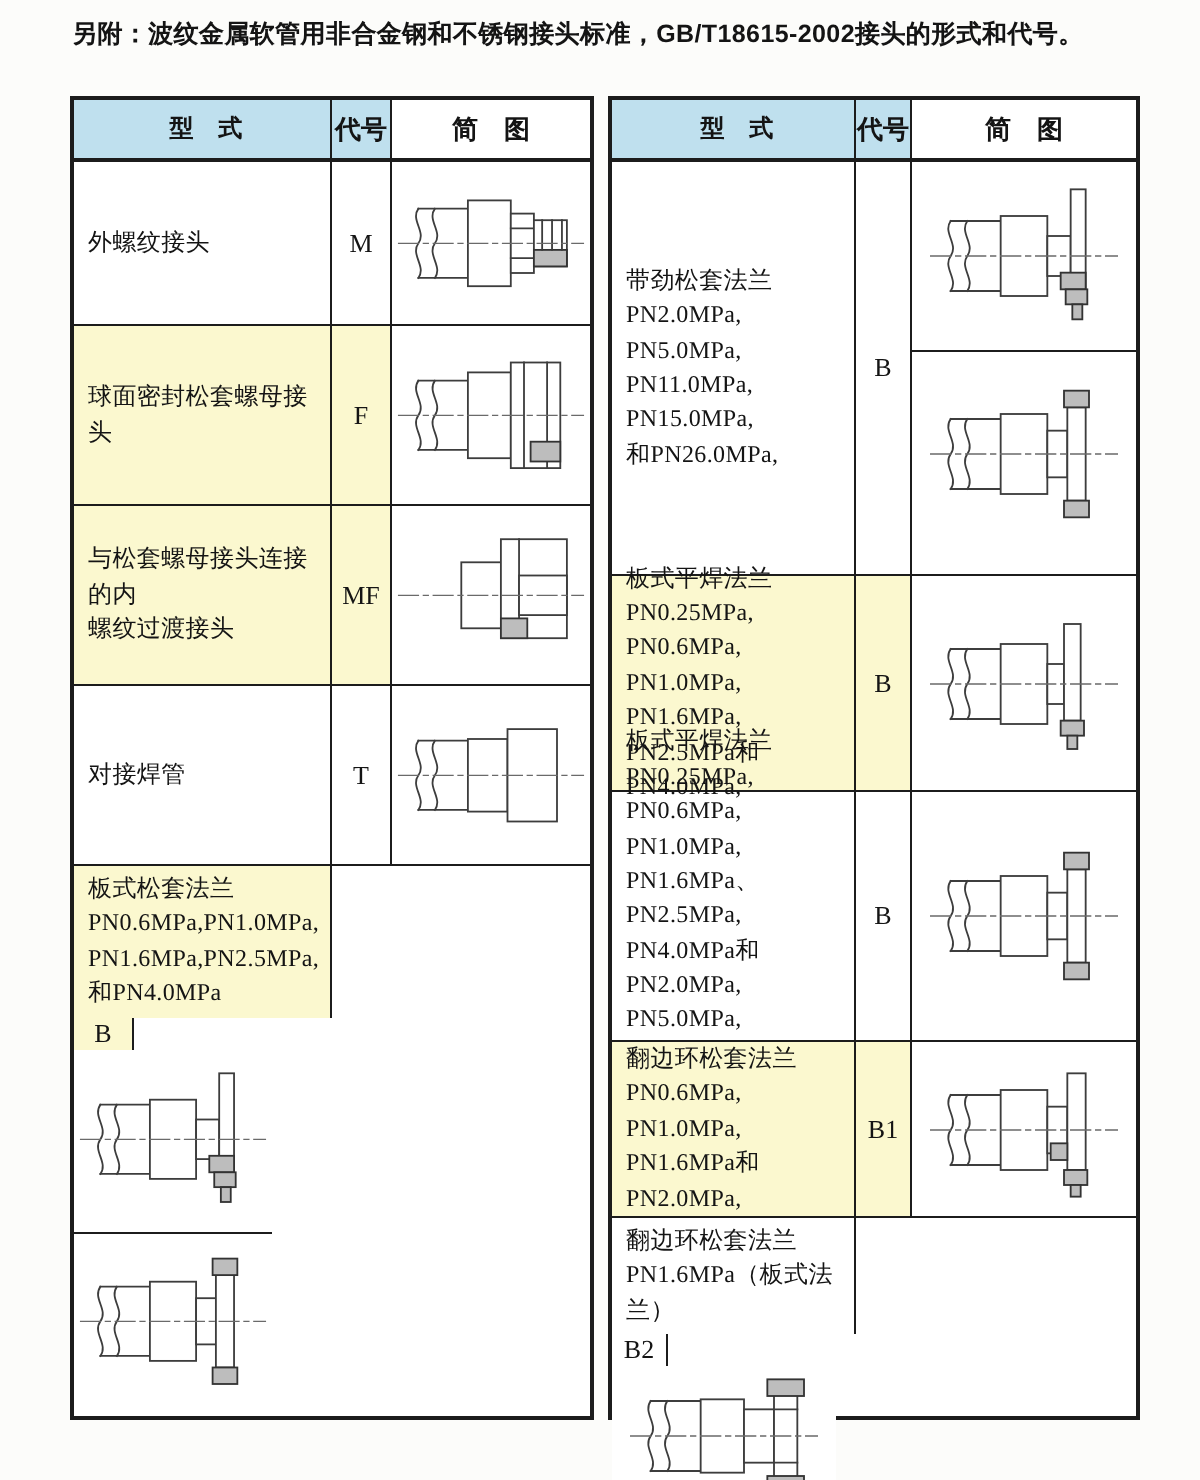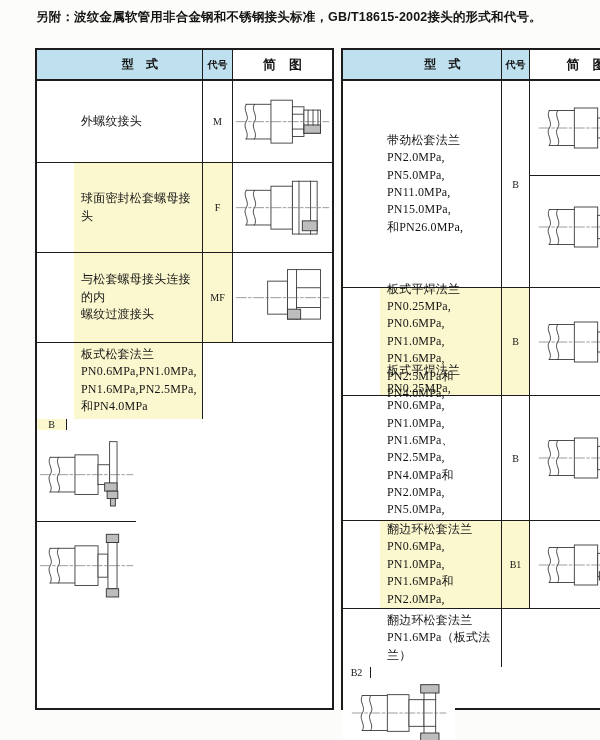--- a/index.html
+++ b/index.html
@@ -18,22 +18,22 @@
   .tbl{border:2px solid var(--bd);background:#fff;}
   .hdr{display:flex;height:29px;background:#bfe0ee;border-bottom:2px solid var(--bd);
        font-family:"Liberation Sans","DejaVu Sans",sans-serif;font-weight:bold;font-size:13px;}
   .hdr .hc{display:flex;align-items:center;justify-content:center;box-sizing:border-box;}
   .hc,.cell{border-right:1px solid var(--bd);}
   .hc:last-child,.cell:last-child{border-right:none;}
   .row{display:flex;box-sizing:border-box;border-bottom:1px solid var(--bd);}
   .rows .row:last-child{border-bottom:none;flex-direction:column;}
   .cell{box-sizing:border-box;}
   .type{display:flex;align-items:center;padding:3px 3px 3px 7px;
-        font-size:12px;line-height:1.45;white-space:pre-line;letter-spacing:.2px;margin-left:37px;}
-  .code{display:flex;align-items:center;justify-content:center;font-size:10px;}
+        font-size:12px;line-height:1.45;white-space:pre-line;letter-spacing:.2px;}
+  .code{display:flex;align-items:center;justify-content:center;font-size:13px;}
   .dia{display:flex;flex-direction:column;background:#fff;}
   .sub{flex:1 1 auto;display:flex;align-items:center;justify-content:center;box-sizing:border-box;overflow:hidden;}
   .sub + .sub{border-top:1px solid var(--bd);}
   .row.hl .type,.row.hl .code{background:#fbf8cf;}
   
   .lt .type{width:129px}.lt .code{width:30px}.lt .dia{width:99px}
   .rt .type{width:122px}.rt .code{width:28px}.rt .dia{width:112px}
   
   .sub svg{width:100px;height:auto;display:block;}
   .g{stroke:#3d3d3d;stroke-width:1.1;fill:none;stroke-linecap:square;}
@@ -108,20 +108,38 @@
                   <rect x="66" y="8" width="40" height="60"></rect>
                   <path d="M77 8 v60"></path>
                   <rect x="77" y="30" width="29" height="24"></rect>
                   <rect x="66" y="56" width="16" height="12" class="h"></rect>
                   <path class="cl" d="M4 42 h112"></path>
                 </g>
               </svg>
             </div>
           </div>
         </div>
+        <div class="row" style="height: 90px;">
+          <div class="cell type">对接焊管</div>
+          <div class="cell code">T</div>
+          <div class="cell dia">
+            <div class="sub">
+              <svg viewBox="0 0 120 84">
+                <g class="g">
+                  <path d="M16 21 h30 M16 63 h30"></path>
+                  <path d="M16 21 c-5 7 5 14 0 21 c-5 7 5 14 0 21"></path>
+                  <path d="M26 21 c-5 7 5 14 0 21 c-5 7 5 14 0 21"></path>
+                  <rect x="46" y="20" width="24" height="44"></rect>
+                  <rect x="70" y="14" width="30" height="56"></rect>
+                  <path class="cl" d="M4 42 h112"></path>
+                </g>
+              </svg>
+            </div>
+          </div>
+        </div>
         <div class="row hl" style="height: 182px;">
           <div class="cell type">板式松套法兰
 PN0.6MPa,PN1.0MPa,
 PN1.6MPa,PN2.5MPa,
 和PN4.0MPa</div>
           <div class="cell code">B</div>
           <div class="cell dia">
             <div class="sub" style="flex:0 0 91px">
               <svg viewBox="0 0 120 84">
                 <g class="g">

